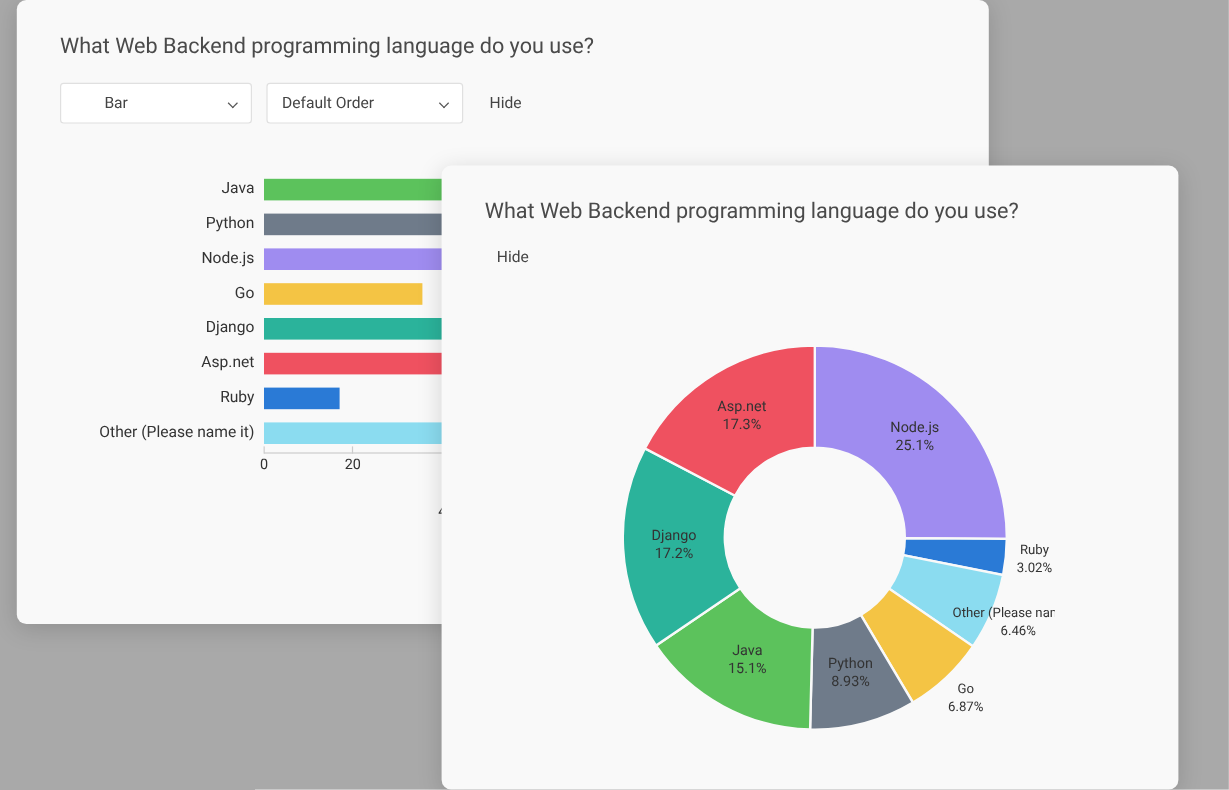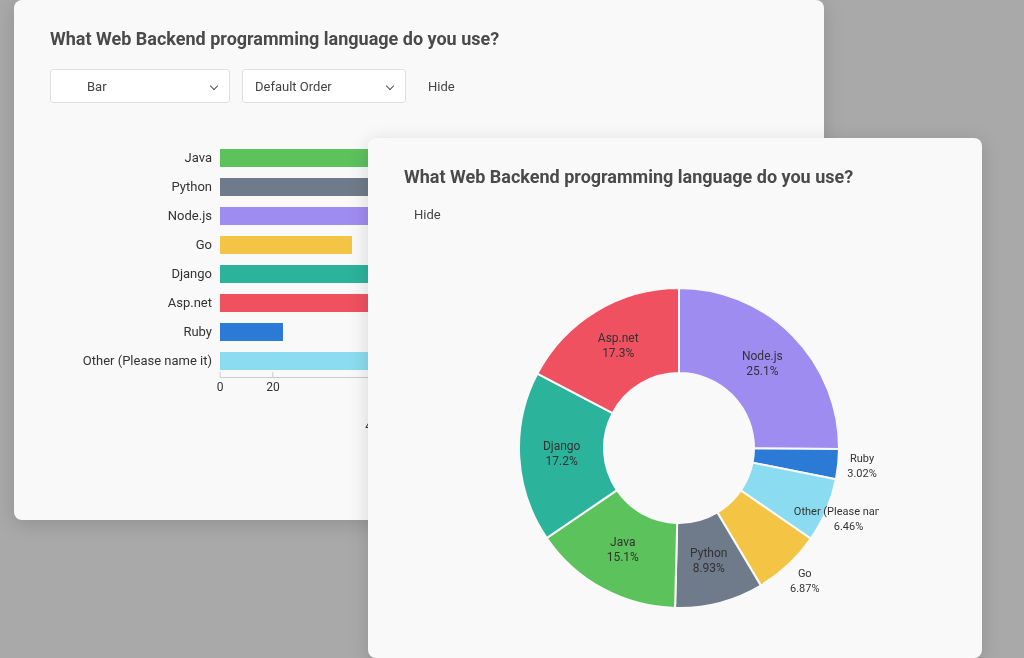--- a/index.html
+++ b/index.html
@@ -27,21 +27,21 @@
   .card-right {
     left: 368px;
     top: 138px;
     width: 614px;
     height: 520px;
     z-index: 2;
     padding: 28px 28px 10px 36px;
   }
   .title {
     font-size: 18px;
-    font-weight: 700;
+    font-weight: 400;
     color: #4a4a4a;
     margin-bottom: 20px;
   }
   .controls {
     display: flex;
     align-items: center;
     gap: 12px;
     margin-bottom: 26px;
   }
   .select {
@@ -50,21 +50,21 @@
     border: 1px solid #e0e0e0;
     border-radius: 3px;
     height: 34px;
     display: flex;
     align-items: center;
     padding: 0 26px 0 12px;
     font-size: 13px;
     color: #444;
     cursor: pointer;
   }
-  .select.w-type { width: 180px; padding-left: 36px; }
+  .select.w-type { width: 160px; padding-left: 36px; }
   .select.w-order { width: 164px; }
   .select .chev {
     position: absolute;
     right: 10px;
     top: 50%;
     transform: translateY(-50%);
     width: 10px;
     height: 10px;
   }
   .select .chev::before {
@@ -214,21 +214,21 @@
           <div class="bar-fill" style="width: 163.661px; background: rgb(139, 220, 240);"></div>
         </div>
       </div>
       <div class="axis-row">
         <div class="axis-spacer"></div>
         <div class="axis-track">
           <div class="tick" style="left: 0px;">
             <div class="tl"></div>
             <div>0</div>
           </div>
-          <div class="tick" style="left: 53px;">
+          <div class="tick" style="left: 74px;">
             <div class="tl"></div>
             <div>20</div>
           </div>
           <div class="tick" style="left: 152px; gap: 39px;">
             <div class="tl"></div>
             <div>40</div>
           </div>
         </div>
       </div>
     </div>

